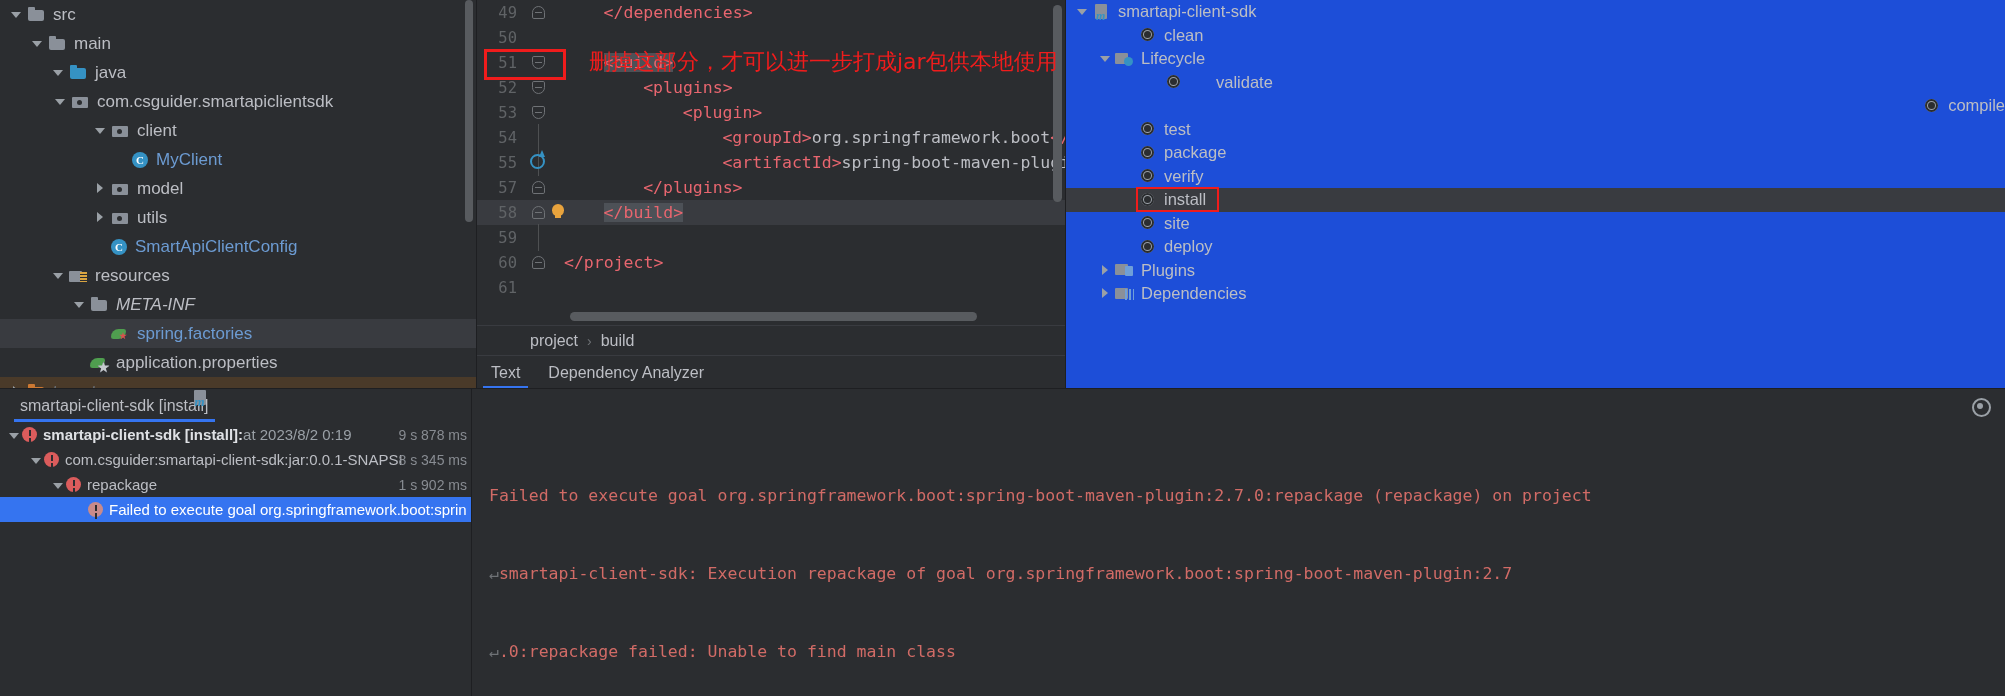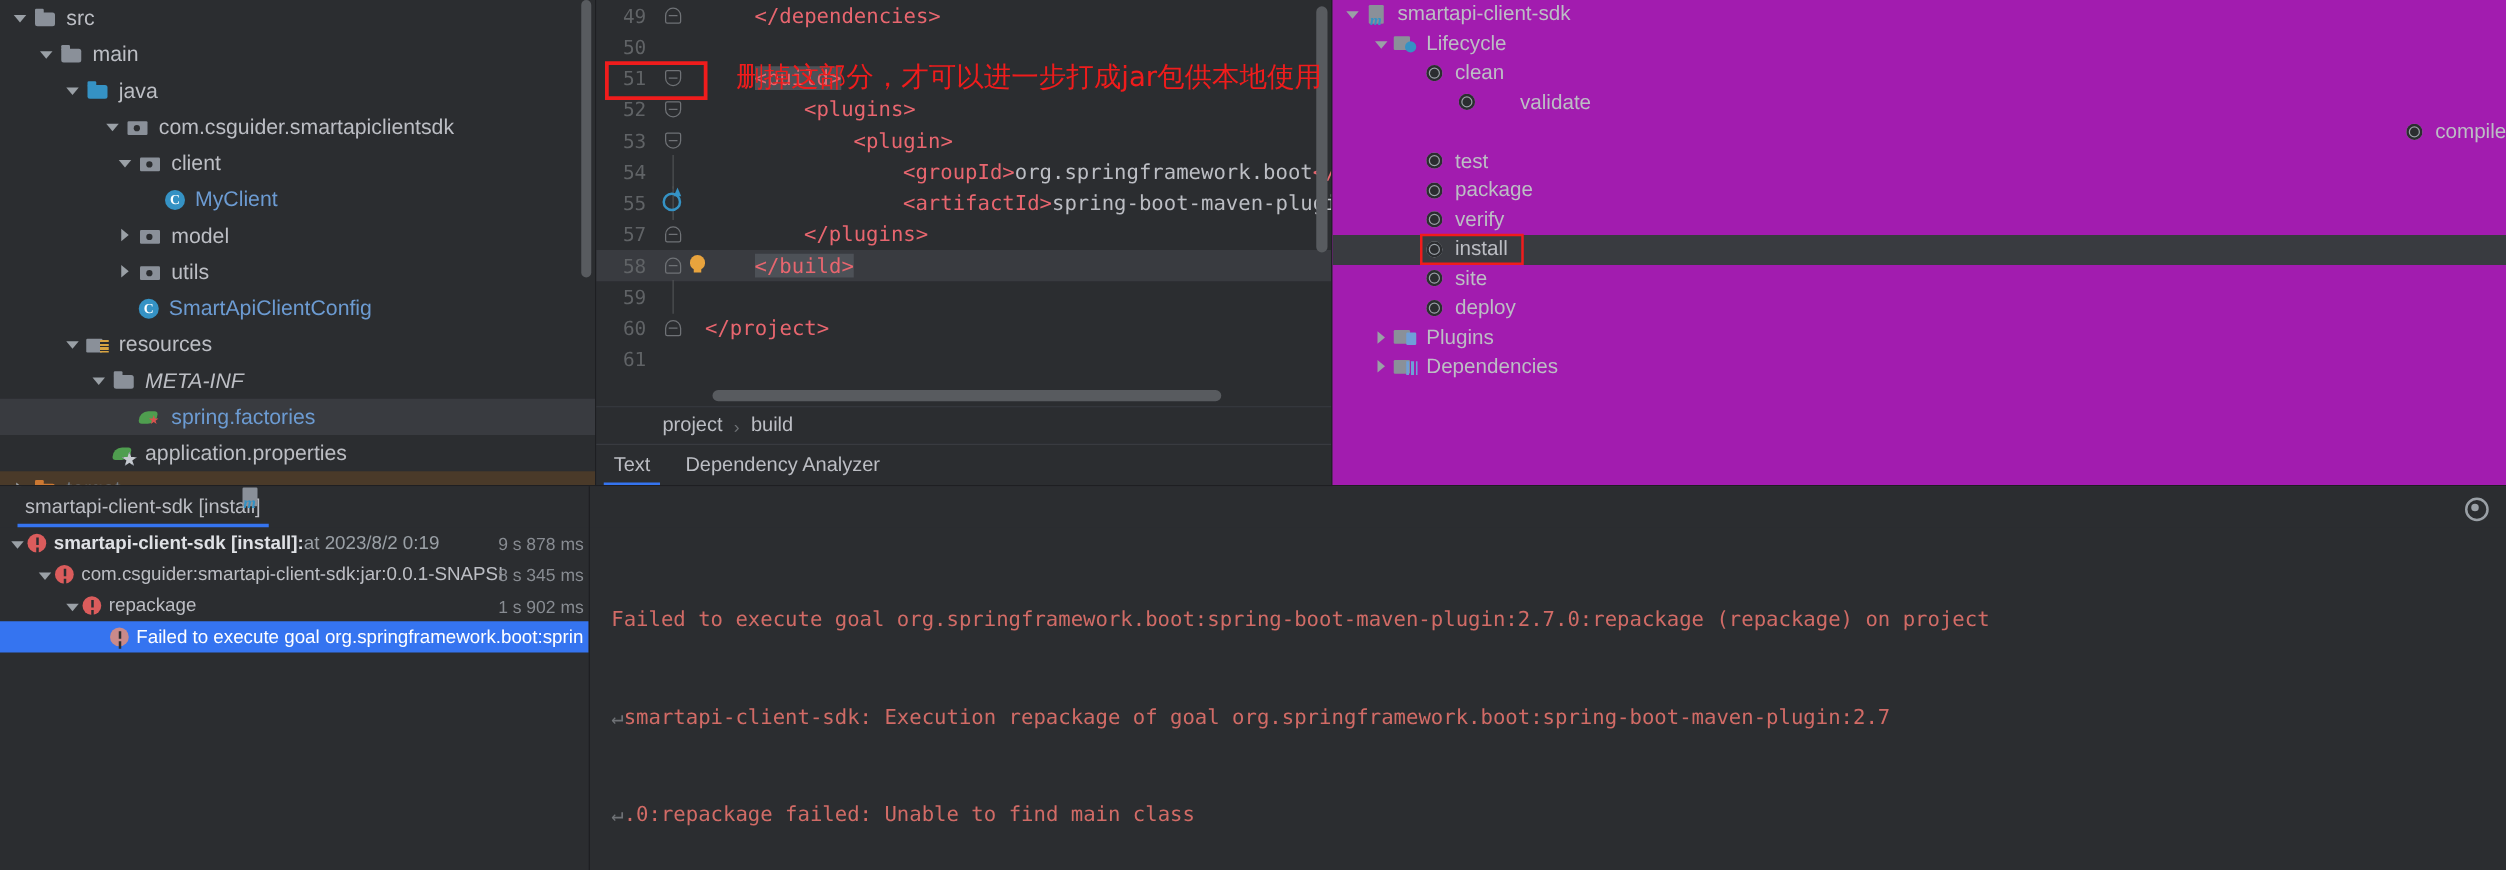--- a/index.html
+++ b/index.html
@@ -221,21 +221,21 @@
   .dep-tab { padding: 0 14px; line-height:33px; position:relative; }
   .dep-tab.active::after {
     content:""; position:absolute; left:6px; right:6px; bottom:0; height:3px; background:#3574f0;
   }
   .dep-tabs-line { position:absolute; left:477px; top:355px; width:588px; height:1px; background:#393b40; }
 
   
   .maven-panel {
     position:absolute; left:1066px; top:0;
     width: 939px; height: 405px;
-    background:#a21caf;
+    background:#1d4ed8;
     overflow:hidden;
   }
   .maven-divider { position:absolute; left:1065px; top:0; width:1px; height:389px; background:#1e1f22; }
   .mrow {
     height:23.5px; display:flex; align-items:center;
     font-size:16.5px; color:#bcbec4; white-space:nowrap; position:relative;
   }
   .mrow.sel { background:#393b40; }
   .m-arrow { width:17px; height:17px; flex:none; position:relative; margin-right:1px; }
   .m-arrow.down::before {
@@ -397,21 +397,21 @@
         <div class="tree-row" style="padding-left: 29px;">
           <span class="arrow down"></span>
           <span class="ic ic-folder"></span>
           <span class="tree-label">main</span>
         </div>
         <div class="tree-row" style="padding-left: 50px;">
           <span class="arrow down"></span>
           <span class="ic ic-folder ic-folder-blue"></span>
           <span class="tree-label">java</span>
         </div>
-        <div class="tree-row" style="padding-left: 82px;">
+        <div class="tree-row" style="padding-left: 52px;">
           <span class="arrow down"></span>
           <span class="ic ic-pkg"></span>
           <span class="tree-label">com.csguider.smartapiclientsdk</span>
         </div>
         <div class="tree-row" style="padding-left: 92px;">
           <span class="arrow down"></span>
           <span class="ic ic-pkg"></span>
           <span class="tree-label">client</span>
         </div>
         <div class="tree-row" style="padding-left: 113px;">
@@ -512,29 +512,29 @@
   </div>
 
   <div class="maven-divider"></div>
   <div class="maven-panel">
     <div id="maven-tree">
         <div class="mrow" style="padding-left: 8px;">
           <span class="m-arrow down"></span>
           <span class="m-ic m-ic-m"></span>
           <span>smartapi-client-sdk</span>
         </div>
+        <div class="mrow" style="padding-left: 54px;">
+          <span class="m-arrow "></span>
+          <span class="m-ic m-ic-gear"></span>
+          <span>clean</span>
+        </div>
         <div class="mrow" style="padding-left: 31px;">
           <span class="m-arrow down"></span>
           <span class="m-ic m-ic-lc"></span>
           <span>Lifecycle</span>
-        </div>
-        <div class="mrow" style="padding-left: 54px;">
-          <span class="m-arrow "></span>
-          <span class="m-ic m-ic-gear"></span>
-          <span>clean</span>
         </div>
         <div class="mrow" style="padding-left: 54px; gap: 26px;">
           <span class="m-arrow "></span>
           <span class="m-ic m-ic-gear"></span>
           <span>validate</span>
         </div>
         <div class="mrow" style="padding-left: 54px; justify-content: flex-end;">
           <span class="m-arrow "></span>
           <span class="m-ic m-ic-gear"></span>
           <span>compile</span>

